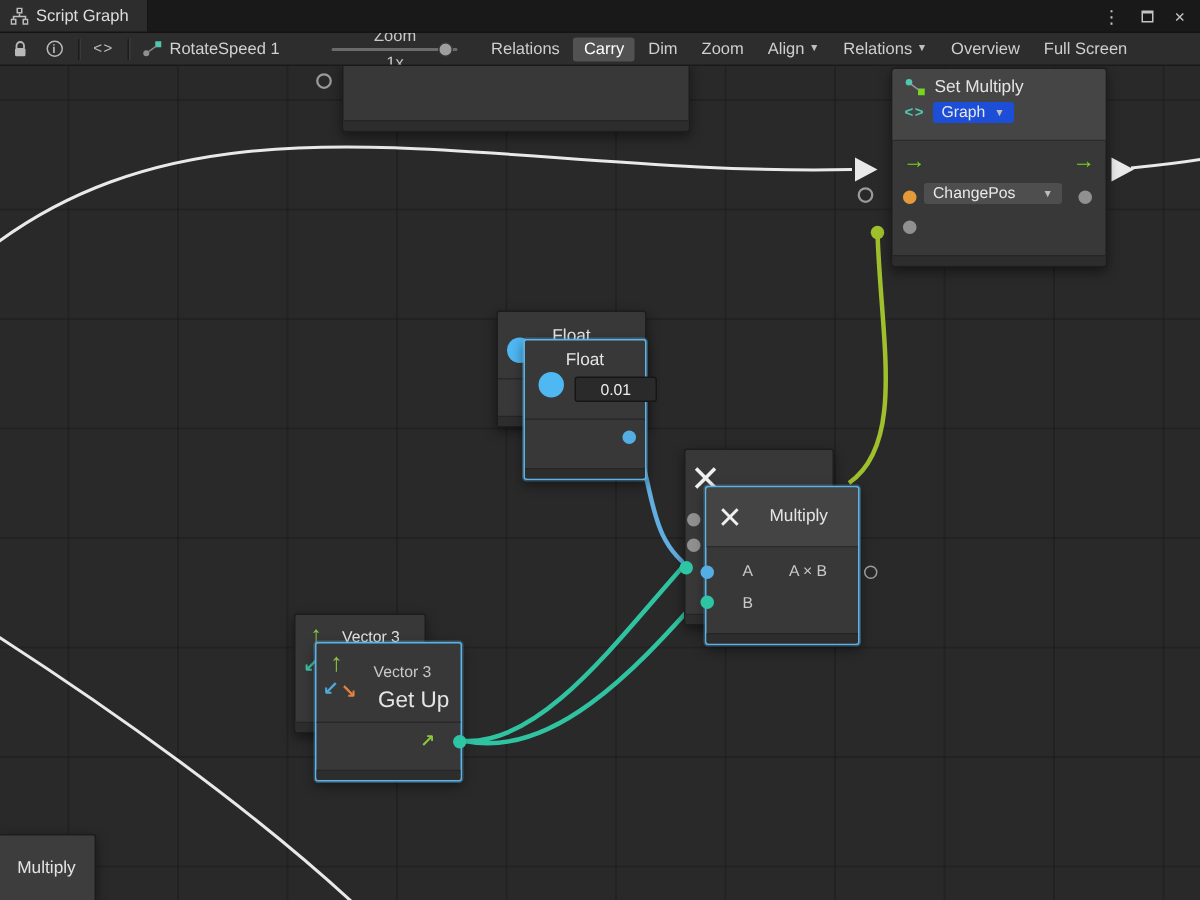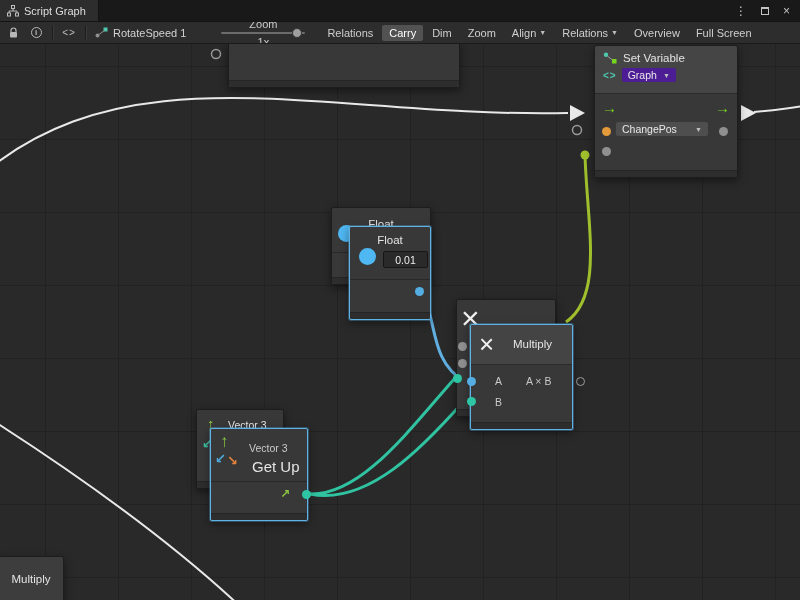--- a/index.html
+++ b/index.html
@@ -41,21 +41,21 @@
   .unode.sel { border:1px solid #5fb2e4; box-shadow:0 0 0 1px rgba(95,178,228,.35), 0 3px 8px rgba(0,0,0,.45); }
   .ftr { position:absolute; left:0; right:0; bottom:0; height:7px; background:#2d2d2d; border-top:1px solid #252525; border-radius:0 0 2px 2px; }
   .nsep { position:absolute; left:0; right:0; height:1px; background:#292929; }
   .ntitle { color:#e4e4e4; font-size:11.5px; }
   .nsub { color:#c9c9c9; font-size:10.5px; }
   .dot { position:absolute; width:9px; height:9px; border-radius:50%; }
   .dot.blue { background:#54aee4; } .dot.teal { background:#2ec5a5; }
   .dot.gray { background:#909090; } .dot.orange { background:#e39a3b; }
   .odot { position:absolute; width:9px; height:9px; border-radius:50%; border:1.5px solid #9a9a9a; }
   .bigdot { position:absolute; width:17px; height:17px; border-radius:50%; background:#4fb7f2; }
-  .chip { display:inline-flex; align-items:center; justify-content:space-between; background:#4c1d95; border-radius:2px; color:#e8e8e8; font-size:10.5px; padding:1px 6px; gap:6px; }
+  .chip { display:inline-flex; align-items:center; justify-content:space-between; background:#1d4ed8; border-radius:2px; color:#e8e8e8; font-size:10.5px; padding:1px 6px; gap:6px; }
   .farrow { position:absolute; color:#76d71f; font-weight:bold; font-size:15px; line-height:1; }
   .xglyph { color:#f0f0f0; font-size:26px; line-height:1; }
   .cube { display:inline-block; width:9px; height:9px; background:#a9b4bc; border:1px solid #707a80; }
   .valbox { position:absolute; background:#2a2a2a; border:1px solid #161616; border-radius:2px; color:#ececec; font-size:10.5px; text-align:center; }
   .arrglyph { position:absolute; font-weight:bold; line-height:1; }
 </style>
 </head>
 <body>
 
 <div class="win">
@@ -158,21 +158,21 @@
 
 
     <div class="unode" style="left:594px; top:1px; width:144px; height:133px;">
       <div style="position:relative; height:48px; background:#454545; border-bottom:1px solid #2b2b2b; border-radius:2px 2px 0 0; padding:6px 8px;">
         <div style="display:flex; align-items:center; gap:6px;">
           <svg width="14" height="12" viewBox="0 0 14 12">
             <circle cx="3" cy="2.8" r="2.2" fill="#4ec9b0"></circle>
             <rect x="9" y="7" width="4.5" height="4.5" fill="#76d71f"></rect>
             <path d="M4.5 4.2 L9.5 8" stroke="#9a9a9a" fill="none"></path>
           </svg>
-          <span class="ntitle">Set Variable</span>
+          <span class="ntitle">Set Multiply</span>
         </div>
         <div style="display:flex; align-items:center; gap:5px; margin-top:4px;">
           <span style="color:#4ec9b0; font-size:10px; font-weight:bold; letter-spacing:1px;">&lt;&gt;</span>
           <span class="chip">
             <span>Graph</span>
             <span class="caret">▼</span>
           </span>
         </div>
       </div>
       <div style="position:relative; height:28px;">
@@ -196,21 +196,21 @@
     <div class="unode" style="left:331px; top:163px; width:100px; height:78px;">
       <div class="ntitle" style="text-align:center; margin-top:10px;">Float</div>
       <span class="bigdot" style="left:6px; top:17px;"></span>
       <div class="nsep" style="top:44px;"></div>
       <div class="ftr"></div>
     </div>
 
     <div class="unode sel" style="left:349px; top:182px; width:82px; height:94px;">
       <div class="ntitle" style="text-align:center; margin-top:7px;">Float</div>
       <span class="bigdot" style="left:9px; top:21px;"></span>
-      <span class="valbox" style="left:33px; top:24px; width:45px; height:17px; line-height:16px;">0.01</span>
+      <span class="valbox" style="left:33px; top:24px; width:55px; height:17px; line-height:16px;">0.01</span>
       <div class="nsep" style="top:52px;"></div>
       <span class="dot blue" style="left:65px; top:60px;"></span>
       <div class="ftr"></div>
     </div>
 
     <div class="unode" style="left:456px; top:255px; width:100px; height:118px;">
       <span class="xglyph" style="position:absolute; left:4px; top:2px; font-size:32px;">×</span>
       <span class="dot gray" style="left:1px; top:42px;"></span>
       <span class="dot gray" style="left:1px; top:59px;"></span>
       <span class="dot teal" style="left:-4px; top:74px;"></span>

